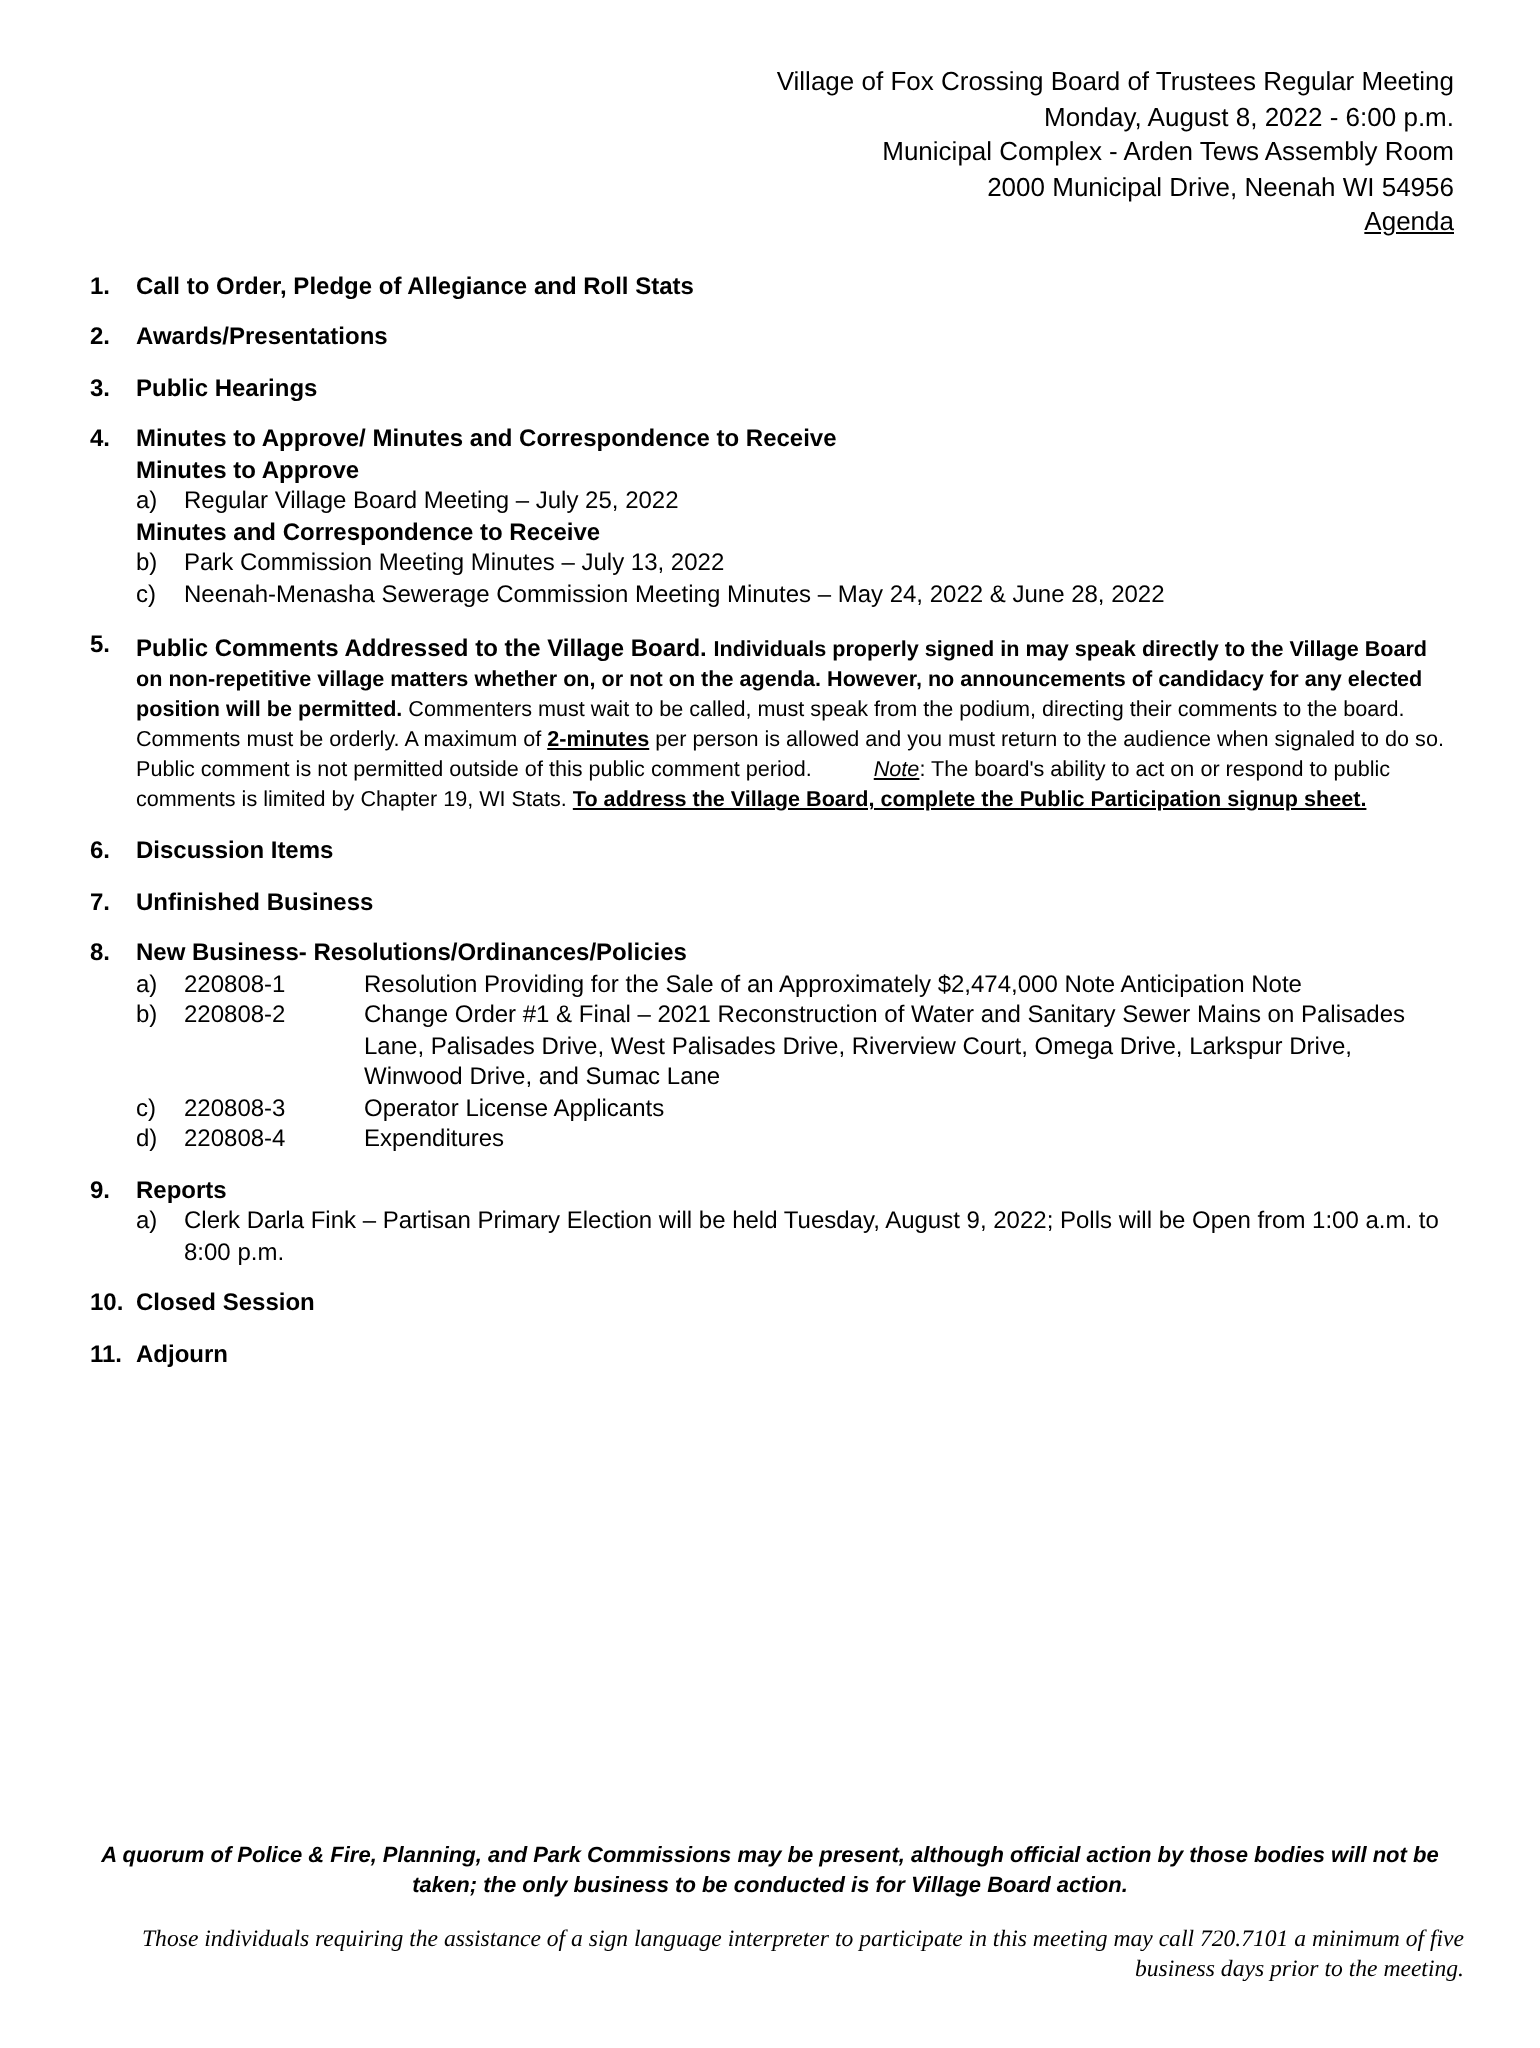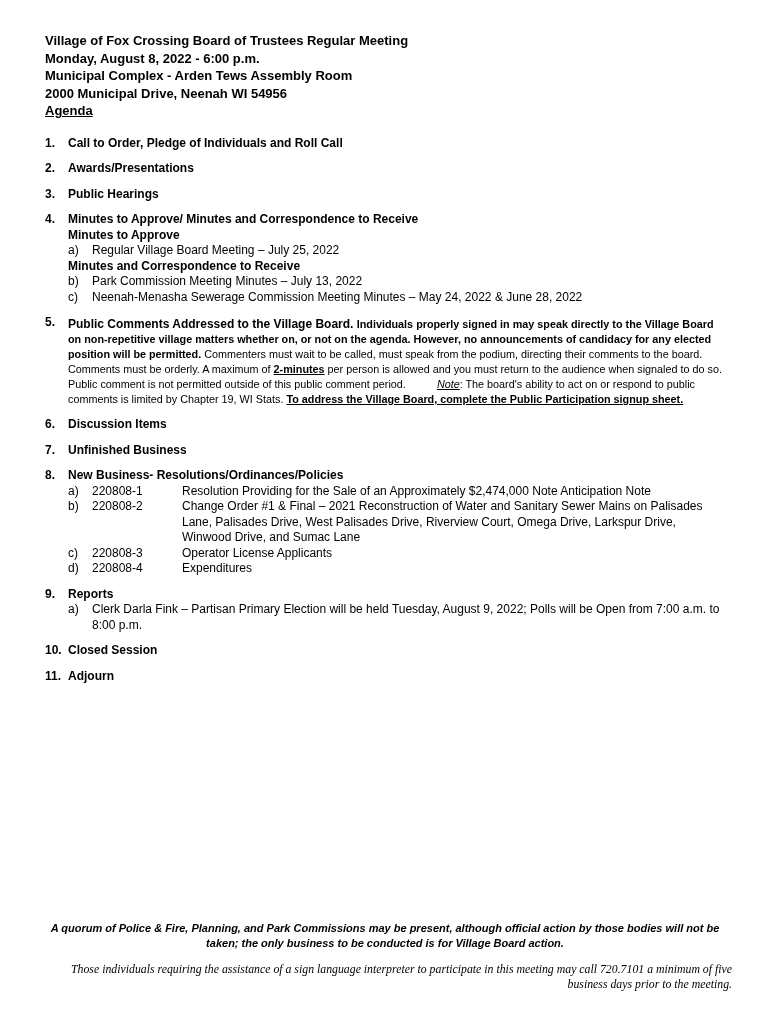--- a/index.html
+++ b/index.html
@@ -8,21 +8,21 @@
   .page {
     position:relative;
     width:770px; height:1024px;
     background:#ffffff;
     color:#000000;
     font-family:"Liberation Sans","DejaVu Sans",sans-serif;
     padding:32px 43px 0 45px;
     overflow:hidden;
   }
   
-  .doc-header { text-align:left; font-weight:bold; font-size:13px; line-height:17.5px; }
+  .doc-header { text-align:right; font-weight:normal; font-size:13px; line-height:17.5px; }
   .agenda-label-line { margin-top:0; }
   .agenda-label { text-decoration:underline; }
   
   .agenda-list { margin-top:16px; font-size:12px; line-height:15.5px; }
   .item { display:flex; margin-top:10px; }
   .item-num { flex:0 0 23px; font-weight:bold; }
   .item-body { flex:1 1 auto; min-width:0; }
   .item-title { font-weight:bold; }
   .sub-heading { font-weight:bold; }
   .sub-row { display:flex; }
@@ -61,21 +61,21 @@
     <div class="h-line">2000 Municipal Drive, Neenah WI 54956</div>
     <div class="h-line agenda-label-line">
       <span class="agenda-label">Agenda</span>
     </div>
   </div>
 
   <div class="agenda-list">
 
     <div class="item">
       <span class="item-num">1.</span>
-      <div class="item-body"><span class="item-title">Call to Order, Pledge of Individuals and Roll Call</span></div>
+      <div class="item-body"><span class="item-title">Call to Order, Pledge of Allegiance and Roll Stats</span></div>
     </div>
 
     <div class="item">
       <span class="item-num">2.</span>
       <div class="item-body"><span class="item-title">Awards/Presentations</span></div>
     </div>
 
     <div class="item">
       <span class="item-num">3.</span>
       <div class="item-body"><span class="item-title">Public Hearings</span></div>
@@ -145,21 +145,21 @@
         </div>
       </div>
     </div>
 
     <div class="item">
       <span class="item-num">9.</span>
       <div class="item-body">
         <div class="item-title">Reports</div>
         <div class="sub-row">
           <span class="sub-letter">a)</span>
-          <span class="sub-text">Clerk Darla Fink – Partisan Primary Election will be held Tuesday, August 9, 2022; Polls will be Open from 7:00 a.m. to 8:00 p.m.</span>
+          <span class="sub-text">Clerk Darla Fink – Partisan Primary Election will be held Tuesday, August 9, 2022; Polls will be Open from 1:00 a.m. to 8:00 p.m.</span>
         </div>
       </div>
     </div>
 
     <div class="item">
       <span class="item-num">10.</span>
       <div class="item-body"><span class="item-title">Closed Session</span></div>
     </div>
 
     <div class="item">

